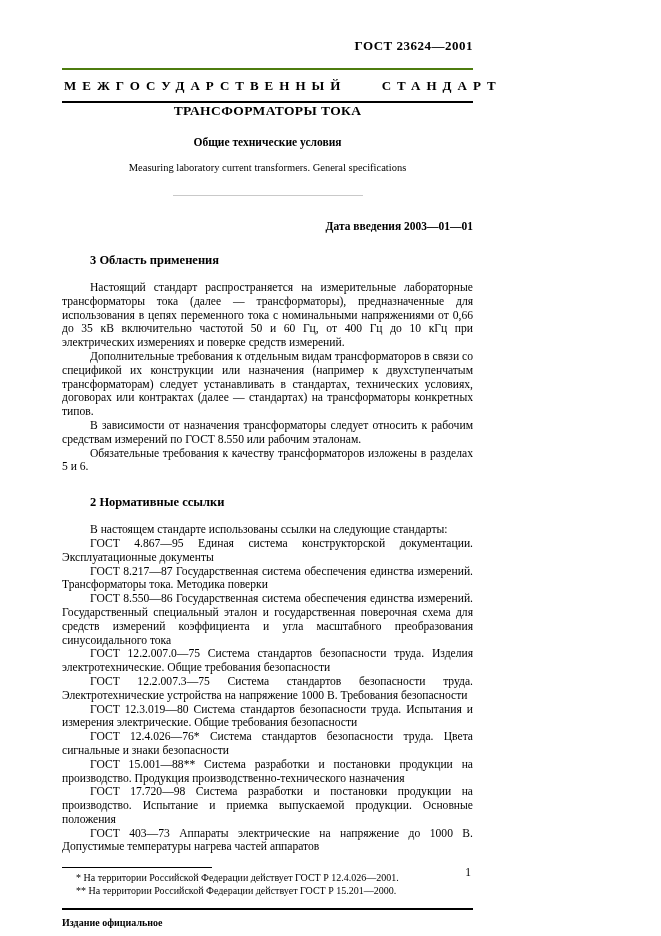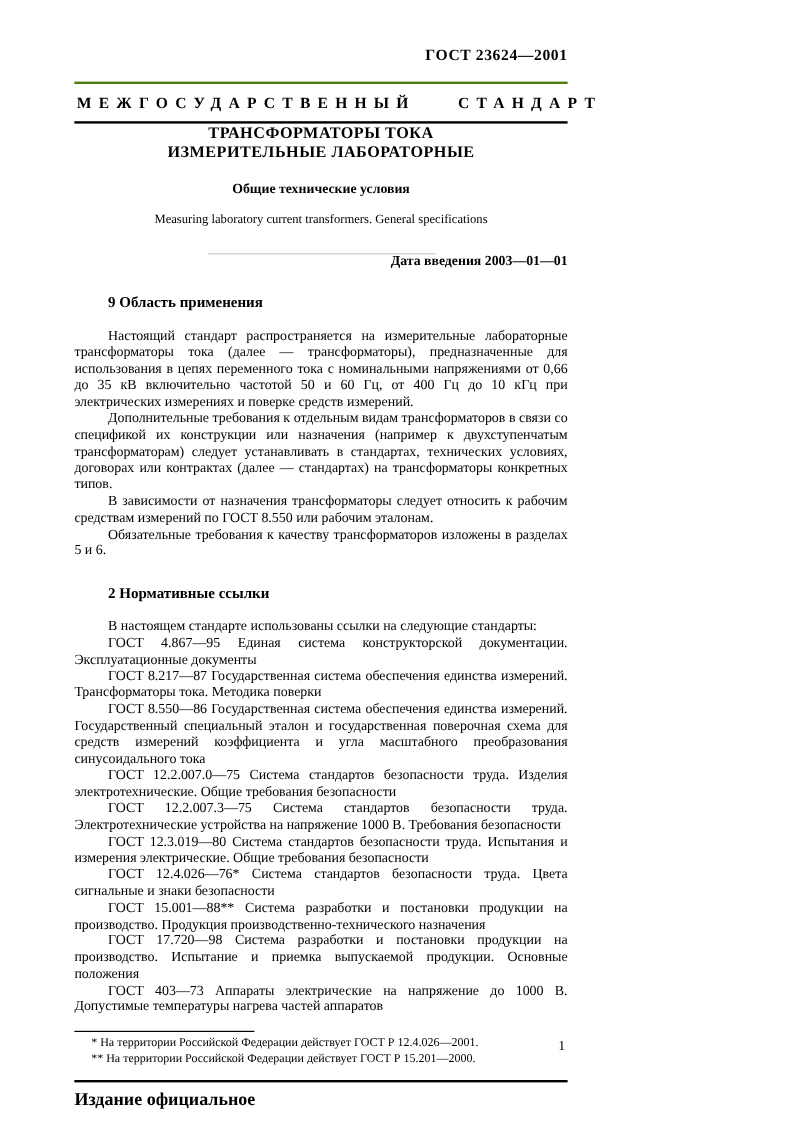--- a/index.html
+++ b/index.html
@@ -57,21 +57,21 @@
   .mid-rule {
     width: 190px;
     height: 1px;
     background: #c9c9c9;
     margin: 22px auto 0 auto;
   }
   .effective-date {
     text-align: right;
     font-weight: bold;
     font-size: 11.5px;
-    margin-top: 0;
+    margin-top: 24px;
   }
   .section-heading {
     font-weight: bold;
     font-size: 12.5px;
     padding-left: 28px;
     margin-top: 21px;
     margin-bottom: 13px;
   }
   .para {
     font-size: 11.6px;
@@ -91,21 +91,21 @@
     font-size: 10px;
     line-height: 12.5px;
     padding-left: 14px;
   }
   .footer-rule {
     border-top: 2px solid #000;
     margin-top: 11px;
   }
   .official {
     font-weight: bold;
-    font-size: 15px;
+    font-size: 10px;
     margin-top: 7px;
   }
   .page-number {
     position: absolute;
     right: 62px;
     bottom: 58px;
     font-size: 11.5px;
   }
 </style>
 </head>
@@ -114,32 +114,31 @@
 <div class="page">
 
   <div class="doc-code">ГОСТ 23624—2001</div>
 
   <div class="header-band">
     <div class="band-text">МЕЖГОСУДАРСТВЕННЫЙ СТАНДАРТ</div>
   </div>
 
   <div class="title-block">
     <div class="title-line">ТРАНСФОРМАТОРЫ ТОКА</div>
-    <div class="title-line">ИЗМЕРИТЕЛЬНЫЕ ЛАБОРАТОРНЫЕ</div>
   </div>
 
   <div class="subtitle">Общие технические условия</div>
 
   <div class="subtitle-en">Measuring laboratory current transformers. General specifications</div>
 
   <div class="mid-rule"></div>
 
   <div class="effective-date">Дата введения 2003—01—01</div>
 
-  <div class="section-heading">9 Область применения</div>
+  <div class="section-heading">3 Область применения</div>
   <p class="para">Настоящий стандарт распространяется на измерительные лабораторные трансформаторы тока (далее — трансформаторы), предназначенные для использования в цепях переменного тока с номинальными напряжениями от 0,66 до 35 кВ включительно частотой 50 и 60 Гц, от 400 Гц до 10 кГц при электрических измерениях и поверке средств измерений.</p>
   <p class="para">Дополнительные требования к отдельным видам трансформаторов в связи со спецификой их конструкции или назначения (например к двухступенчатым трансформаторам) следует устанавливать в стандартах, технических условиях, договорах или контрактах (далее — стандартах) на трансформаторы конкретных типов.</p>
   <p class="para">В зависимости от назначения трансформаторы следует относить к рабочим средствам измерений по ГОСТ 8.550 или рабочим эталонам.</p>
   <p class="para">Обязательные требования к качеству трансформаторов изложены в разделах 5 и 6.</p>
 
   <div class="section-heading">2 Нормативные ссылки</div>
   <p class="para">В настоящем стандарте использованы ссылки на следующие стандарты:</p>
   <p class="para">ГОСТ 4.867—95 Единая система конструкторской документации. Эксплуатационные документы</p>
   <p class="para">ГОСТ 8.217—87 Государственная система обеспечения единства измерений. Трансформаторы тока. Методика поверки</p>
   <p class="para">ГОСТ 8.550—86 Государственная система обеспечения единства измерений. Государственный специальный эталон и государственная поверочная схема для средств измерений коэффициента и угла масштабного преобразования синусоидального тока</p>

